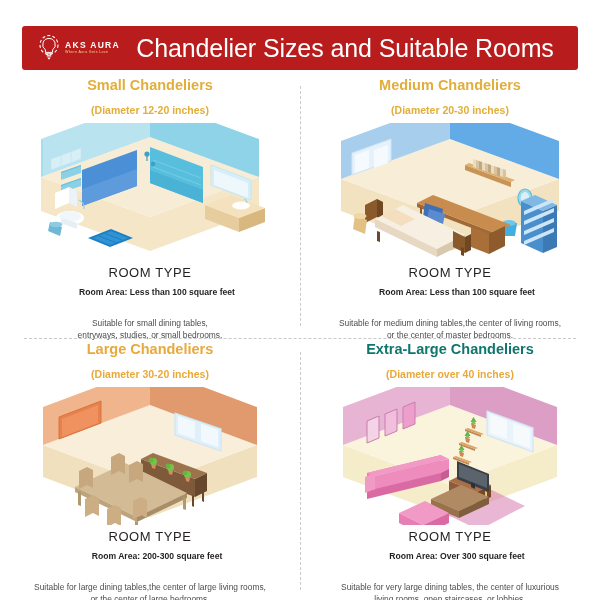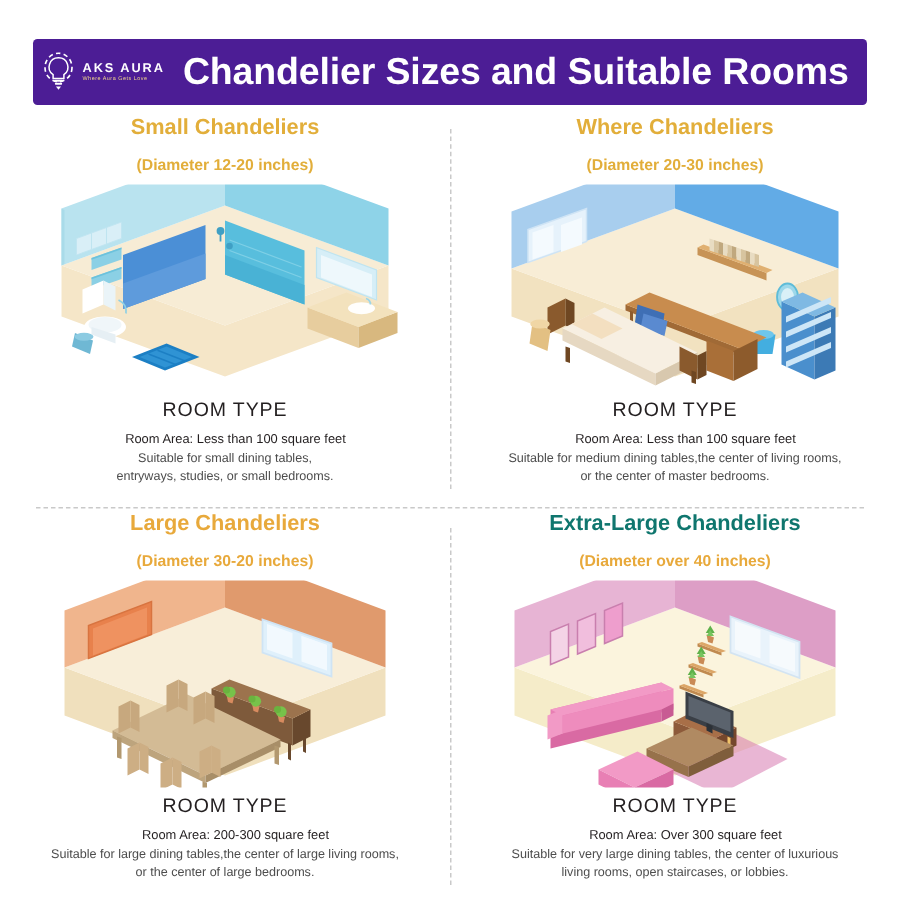--- a/index.html
+++ b/index.html
@@ -16,25 +16,25 @@
     width: 600px; height: 600px;
     background: #ffffff;
     padding: 0;
   }
 
   
   .header-banner {
     position: absolute;
     left: 22px; top: 26px;
     width: 556px; height: 44px;
-    background: #4c1d95;
+    background: #b91c1c;
     border-radius: 3px;
     display: flex;
     align-items: center;
-    padding-left: 4px;
+    padding-left: 14px;
   }
   .logo-block {
     display: flex;
     align-items: center;
     gap: 3px;
     flex: 0 0 auto;
     margin-right: 12px;
   }
   .logo-mark {
     width: 26px; height: 30px;
@@ -54,21 +54,21 @@
   }
   .logo-tagline {
     font-size: 3.6px;
     letter-spacing: 0.35px;
     color: #f3d98a;
     white-space: nowrap;
     margin-top: 2px;
   }
   .header-title {
     font-size: 25px;
-    font-weight: bold;
+    font-weight: normal;
     color: #ffffff;
     letter-spacing: -0.1px;
     white-space: nowrap;
     flex: 1;
     text-align: center;
     padding-right: 20px;
   }
 
   
   .panel-grid {
@@ -115,32 +115,32 @@
   .room-type-label {
     font-size: 13px;
     font-weight: normal;
     color: #231f20;
     letter-spacing: 0.6px;
     margin-top: 4px;
     text-align: center;
   }
   .room-area {
     font-size: 8.6px;
-    font-weight: normal;
+    font-weight: bold;
     color: #231f20;
     margin-top: 7px;
     text-align: center;
     margin-left: 14px;
   }
   .room-desc {
     font-size: 8.4px;
     color: #4d4d4d;
     text-align: center;
     line-height: 1.45;
-    margin-top: 2px;
+    margin-top: 20px;
     width: 290px;
   }
 
   
   .divider-h {
     position: absolute;
     left: 24px; top: 338px;
     width: 552px; height: 0;
     border-top: 1px dashed #c9c9c9;
   }
@@ -253,21 +253,21 @@
 
       <div class="room-type-label">ROOM TYPE</div>
       <div class="room-area">Room Area: Less than 100 square feet</div>
       <div class="room-desc">
         <span>Suitable for small dining tables,</span><br>
         <span>entryways, studies, or small bedrooms.</span>
       </div>
     </div>
 
     <div class="panel p1">
-      <div class="panel-heading" style="color:#e2ae3a">Where Chandeliers</div>
+      <div class="panel-heading" style="color:#e2ae3a">Medium Chandeliers</div>
       <div class="panel-subheading" style="color:#e2ae3a">(Diameter 20-30 inches)</div>
 
       <div class="room-art">
         <svg viewBox="0 0 250 138">
 
           <polygon points="125,128 16,88 16,56 125,96 234,56 234,88" fill="#f2e2c0"></polygon>
           <polygon points="125,96 16,56 125,16 234,56" fill="#f8edd6"></polygon>
 
           <polygon points="16,56 16,18 125,-22 125,16" fill="#a8ceee"></polygon>
 

